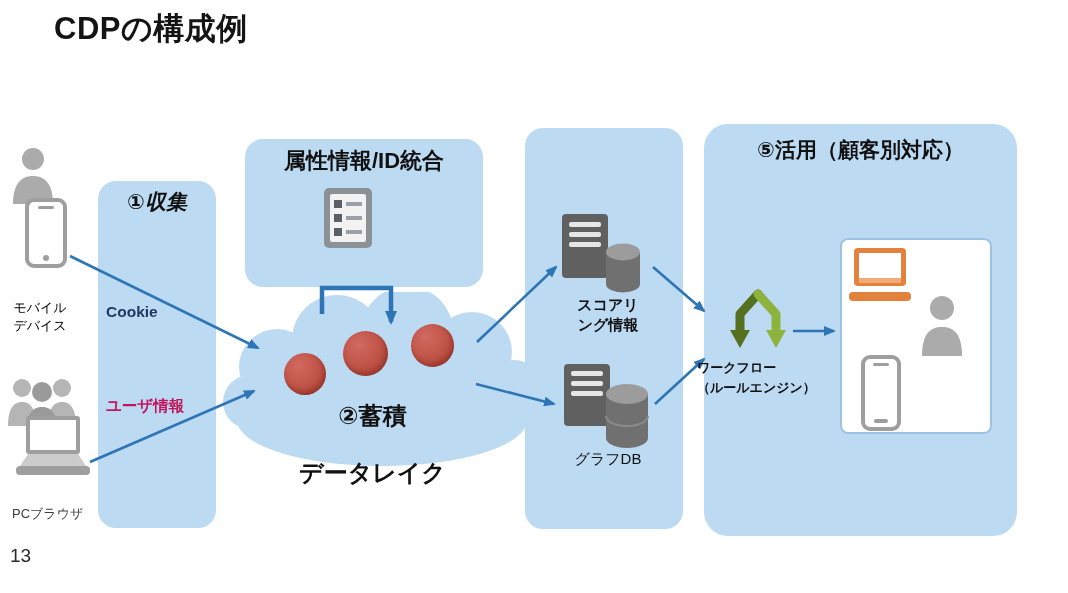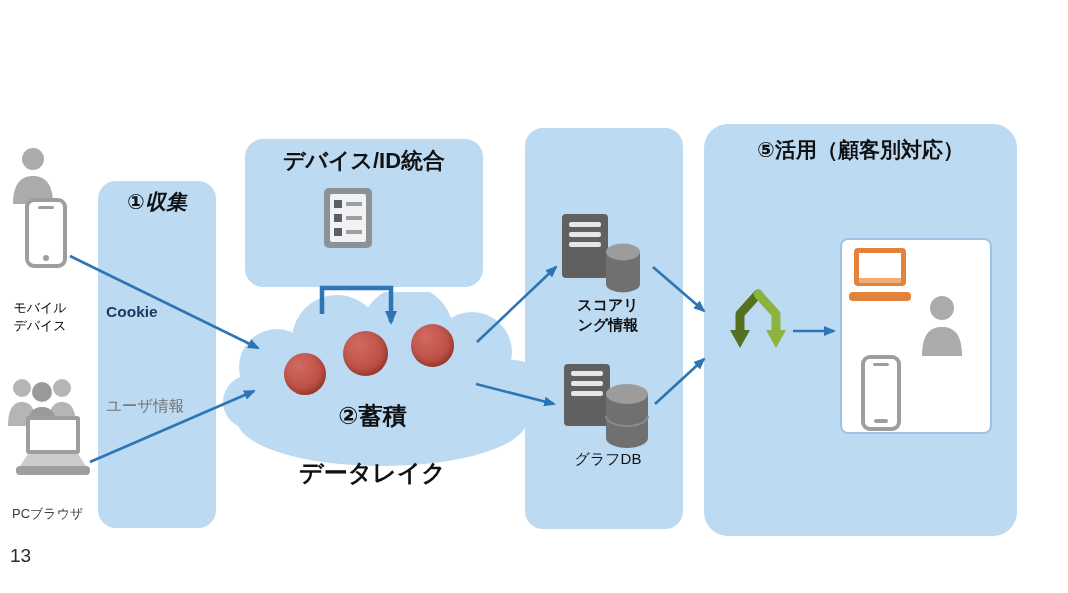--- a/index.html
+++ b/index.html
@@ -14,21 +14,21 @@
   #panel-collection { left:98px;  top:181px; width:118px; height:347px; }
   #panel-id         { left:245px; top:139px; width:238px; height:148px; }
   #panel-attr       { left:525px; top:128px; width:158px; height:401px; }
   #panel-util       { left:704px; top:124px; width:313px; height:412px; border-radius:24px; }
   #whitebox { position:absolute; left:840px; top:238px; width:152px; height:196px;
               background:#ffffff; border:2px solid #9cc3e5; border-radius:8px; }
 
   .lbl { position:absolute; color:#111; white-space:pre-line; }
   #lbl-collection { left:98px;  top:188px; width:118px; text-align:center; font-size:21px;   font-weight:700;font-style:italic; }
   #lbl-cookie     { left:106px; top:303px; font-size:15.5px; font-weight:700; color:#1f3864; }
-  #lbl-userinfo   { left:106px; top:396px; font-size:15.5px; font-weight:400; color:#737373; }
+  #lbl-userinfo   { left:106px; top:396px; font-size:15.5px; font-weight:700; color:#be185d; }
   #lbl-id         { left:245px; top:146px; width:238px; text-align:center; font-size:22px;   font-weight:700; }
   #lbl-datalake   { left:290px; top:374px; width:165px; text-align:center; font-size:24px;   font-weight:700; line-height:1.18; }
   #lbl-attr       { left:534px; top:134px; font-size:19.5px; font-weight:700; line-height:1.25; }
   #lbl-scoring    { left:558px; top:295px; width:100px; text-align:center; font-size:15px;   font-weight:700; line-height:1.3; }
   #lbl-graphdb    { left:558px; top:450px; width:100px; text-align:center; font-size:15px;   font-weight:400; }
   #lbl-util       { left:704px; top:136px; width:313px; text-align:center; font-size:21px;   font-weight:700; }
   #lbl-workflow   { left:697px; top:358px; font-size:13px; font-weight:700; line-height:1.5; }
   #lbl-mobile     { left:4px;   top:299px; width:72px; text-align:center; font-size:13px; color:#000000; line-height:1.35; }
   #lbl-pc         { left:12px;  top:505px; font-size:13px; color:#3d3d3d; }
 
@@ -56,20 +56,21 @@
 
   #arrows { position:absolute; left:0; top:0; width:1068px; height:593px; pointer-events:none; }
   .arr   { fill:none; stroke:#2e75b6; stroke-width:2.6px; }
   .thick { stroke-width:4.5px; }
 </style>
 </head>
 <body>
 
 <div id="slide">
 
+  <div class="title">CDPの構成例</div>
   <div class="pagenum">13</div>
 
   <div class="panel" id="panel-collection"></div>
   <div class="panel" id="panel-id"></div>
   <div class="panel" id="panel-attr"></div>
   <div class="panel" id="panel-util"></div>
 
   <svg id="cloud" viewBox="0 0 320 178">
     <g fill="#bcdaf2">
       <ellipse cx="160" cy="105" rx="140" ry="55"></ellipse>
@@ -187,26 +188,28 @@
     <path class="arr" d="M477,342 L556,267" marker-end="url(#mArrow)"></path>
     <path class="arr" d="M476,384 L554,404" marker-end="url(#mArrow)"></path>
     <path class="arr" d="M653,267 L704,311" marker-end="url(#mArrow)"></path>
     <path class="arr" d="M655,404 L704,359" marker-end="url(#mArrow)"></path>
     <path class="arr" d="M793,331 L834,331" marker-end="url(#mArrow)"></path>
   </svg>
 
   <div class="lbl" id="lbl-collection">①収集</div>
   <div class="lbl" id="lbl-cookie">Cookie</div>
   <div class="lbl" id="lbl-userinfo">ユーザ情報</div>
-  <div class="lbl" id="lbl-id">デバイス/ID統合</div>
+  <div class="lbl" id="lbl-id">属性情報/ID統合</div>
   <div class="lbl" id="lbl-datalake">
     <span>②蓄積</span><br>
     <span>データレイク</span>
   </div>
   <div class="lbl" id="lbl-scoring">スコアリ
 ング情報</div>
   <div class="lbl" id="lbl-graphdb">グラフDB</div>
   <div class="lbl" id="lbl-util">⑤活用（顧客別対応）</div>
+  <div class="lbl" id="lbl-workflow">ワークフロー
+（ルールエンジン）</div>
   <div class="lbl" id="lbl-mobile">モバイル
 デバイス</div>
   <div class="lbl" id="lbl-pc">PCブラウザ</div>
 
 </div>
 
 </body></html>

